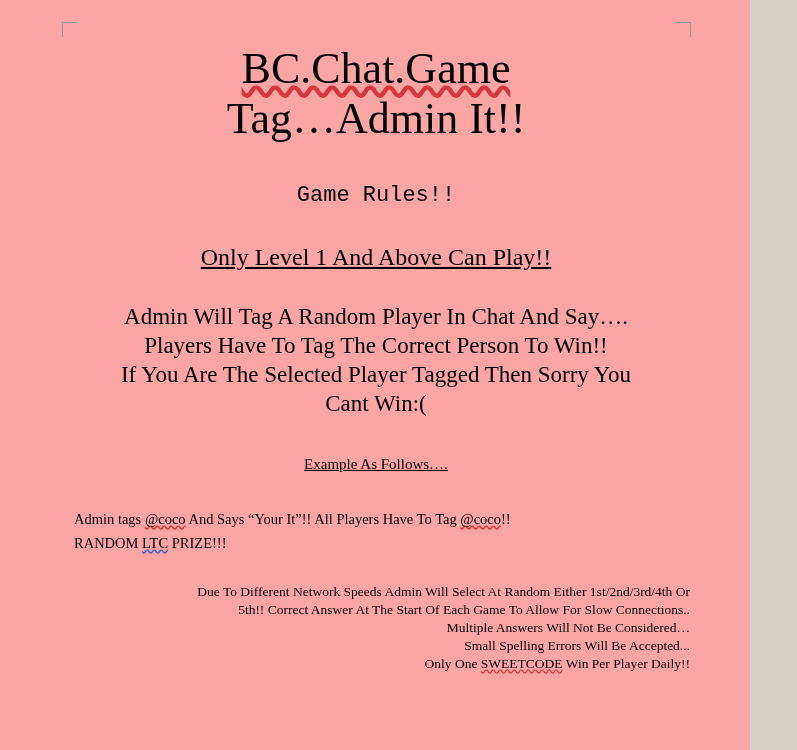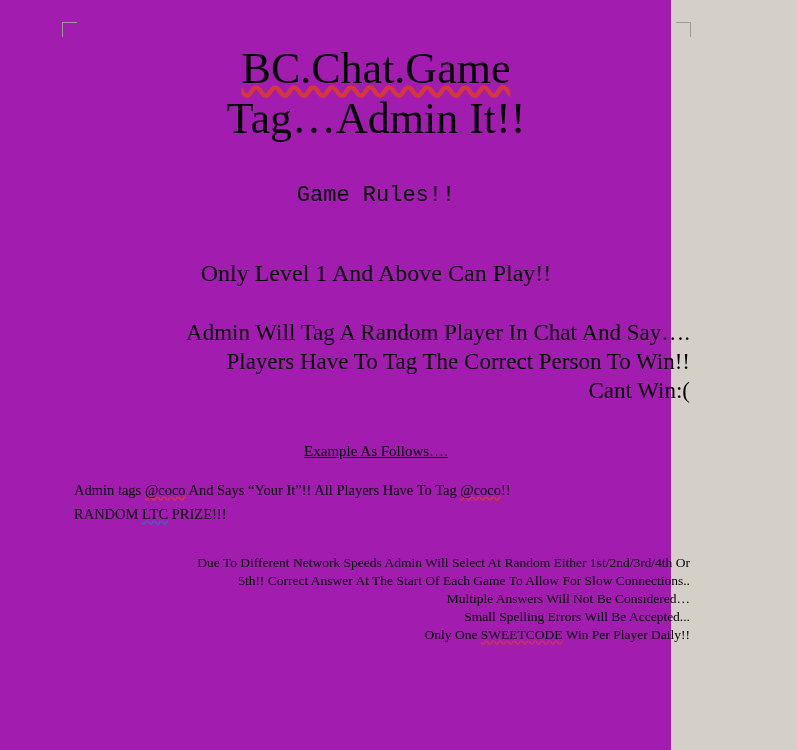--- a/index.html
+++ b/index.html
@@ -11,23 +11,23 @@
     width: 797px;
     height: 750px;
     overflow: hidden;
     font-family: "Liberation Serif", serif;
   }
 
   #doc-area {
     position: absolute;
     left: 0;
     top: 0;
-    width: 671px;
+    width: 750px;
     height: 750px;
-    background: #a21caf;
+    background: #fca5a5;
   }
 
   #scroll-gutter {
     position: absolute;
     left: 750px;
     top: 0;
     width: 47px;
     height: 750px;
     background: #d4d0c8;
   }
@@ -74,41 +74,42 @@
 
   .rules-head {
     font-size: 22px;
     line-height: 28px;
     margin-top: 38px;
     font-family: Liberation Mono, monospace;
   }
   .level-line {
     font-size: 24px;
     line-height: 30px;
-    margin-top: 48px;
+    margin-top: 32px;
+    text-decoration: underline;
   }
   .body-big {
     font-size: 23px;
     line-height: 29px;
     margin-top: 30px;
   }
-  .body-big .l { display: block; text-align: right; }
+  .body-big .l { display: block; }
 
   .example-head {
     font-size: 15px;
     line-height: 20px;
     margin-top: 36px;
     text-decoration: underline;
   }
 
   .small-block {
     text-align: left;
     font-size: 14.5px;
     line-height: 19px;
-    margin-top: 20px;
+    margin-top: 36px;
     padding-left: 12px;
   }
   .small-block.indent2 { margin-top: 5px; padding-left: 12px; }
 
   .fineprint {
     text-align: right;
     font-size: 13.5px;
     line-height: 18px;
     margin-top: 30px;
     padding-left: 12px;
@@ -133,20 +134,21 @@
       <span>Tag…Admin It!!</span>
     </div>
 
     <div class="rules-head">Game Rules!!</div>
 
     <div class="level-line">Only Level 1 And Above Can Play!!</div>
 
     <div class="body-big">
       <span class="l">Admin Will Tag A Random Player In Chat And Say….</span>
       <span class="l">Players Have To Tag The Correct Person To Win!!</span>
+      <span class="l">If You Are The Selected Player Tagged Then Sorry You</span>
       <span class="l">Cant Win:(</span>
     </div>
 
     <div class="example-head">Example As Follows….</div>
 
     <div class="small-block">
       <span>Admin tags </span><span class="spell">@coco</span><span> And Says “Your It”!! All Players Have To Tag </span><span class="spell">@coco</span><span>!!</span>
     </div>
 
     <div class="small-block indent2">

